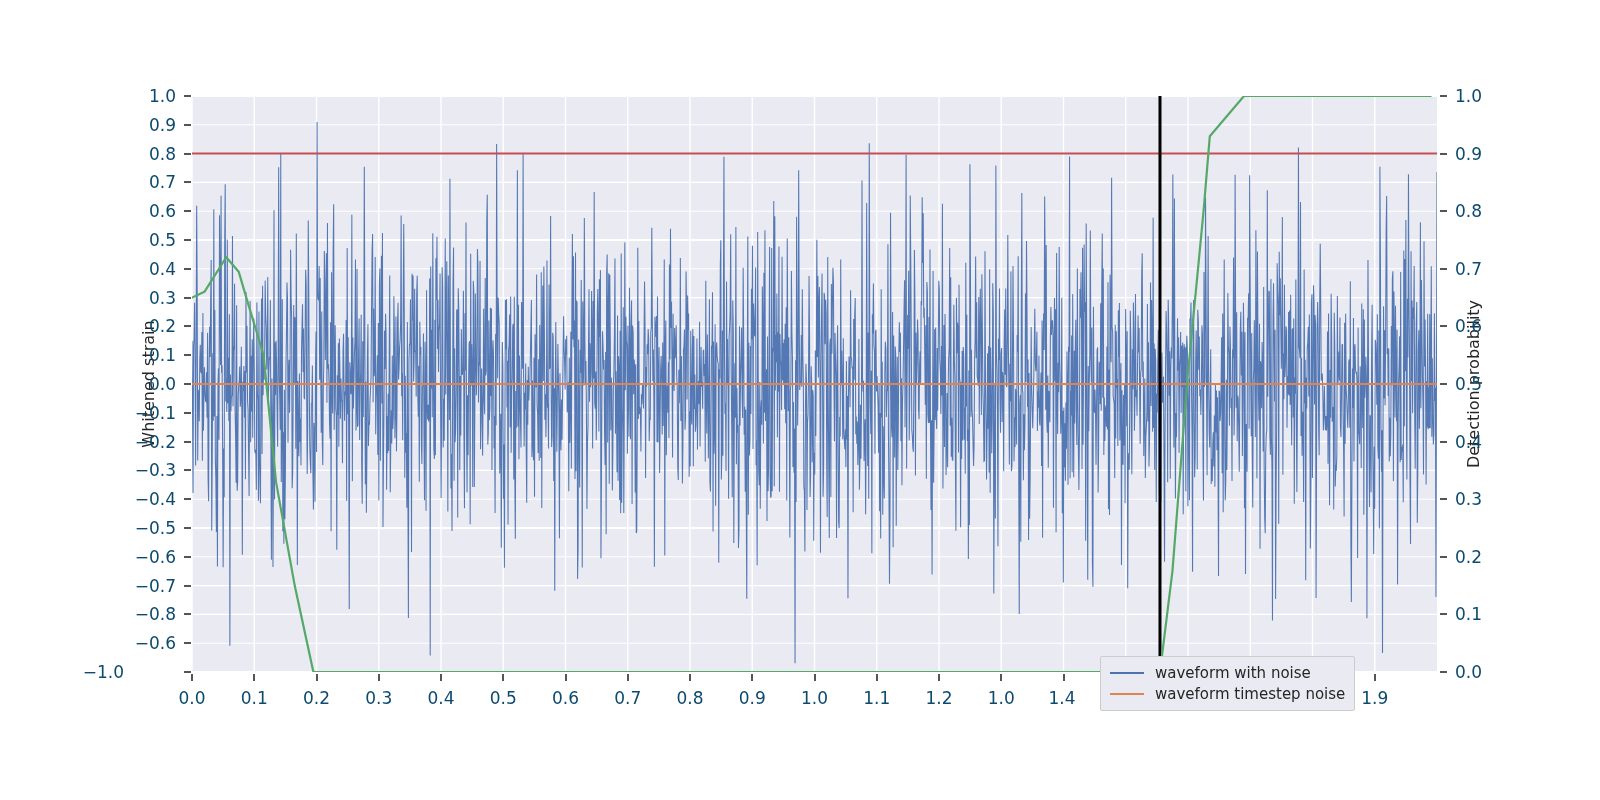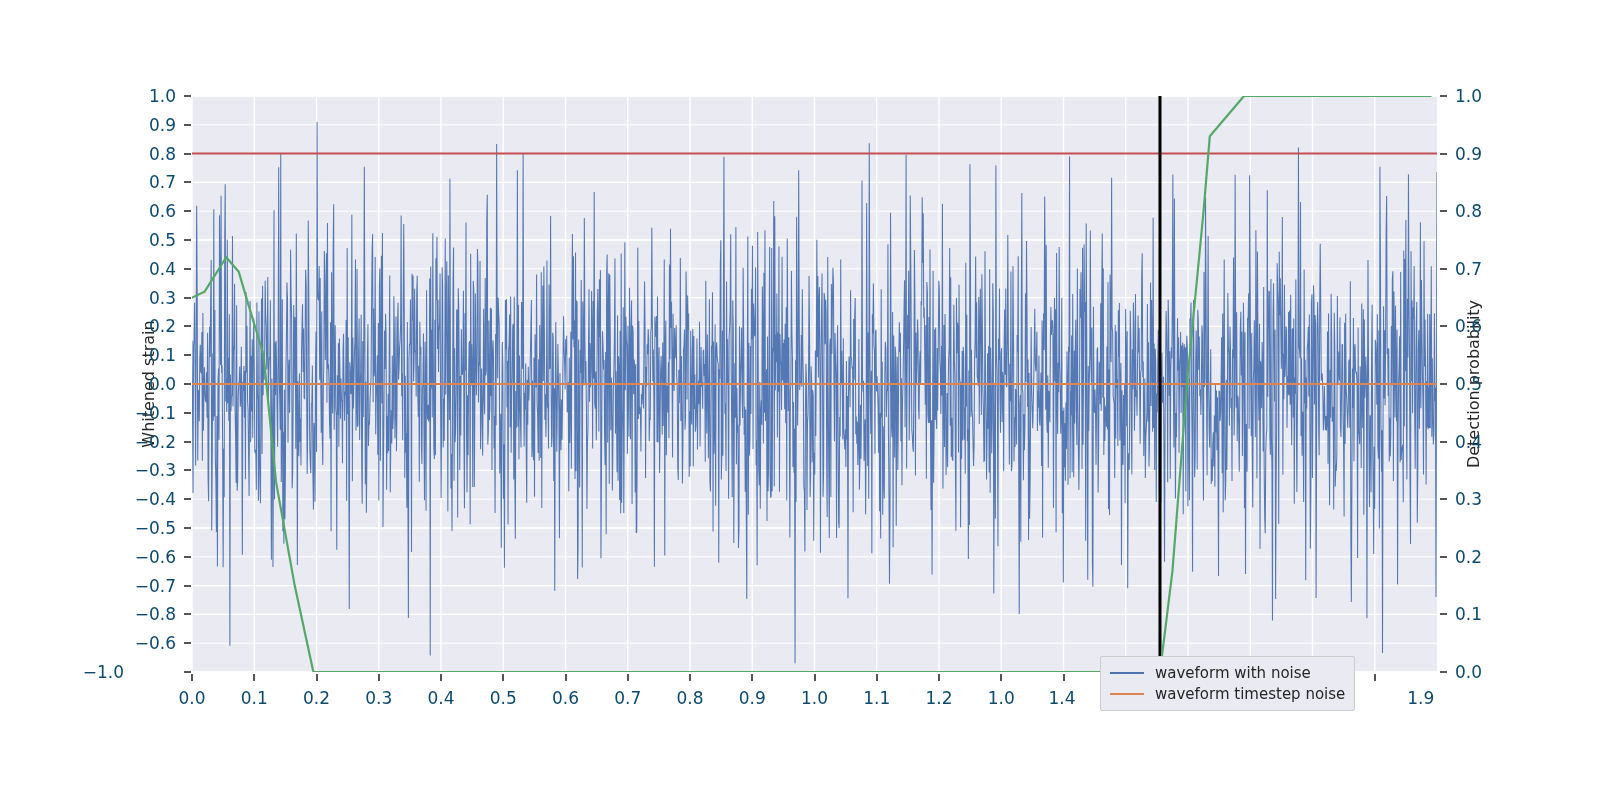--- a/index.html
+++ b/index.html
@@ -264,21 +264,21 @@
       <div class="tick-label" style="left: 1048.5px; top: 688px; width: 30px; ">1.4</div>
       <div class="xtick-mark" style="left: 1062.5px; top: 674px;"></div>
       <div class="tick-label" style="left: 1110.75px; top: 688px; width: 30px; text-align: center;">1.5</div>
       <div class="xtick-mark" style="left: 1124.75px; top: 674px;"></div>
       <div class="tick-label" style="left: 1173px; top: 688px; width: 30px; text-align: center;">1.6</div>
       <div class="xtick-mark" style="left: 1187px; top: 674px;"></div>
       <div class="tick-label" style="left: 1235.25px; top: 688px; width: 30px; text-align: center;">1.7</div>
       <div class="xtick-mark" style="left: 1249.25px; top: 674px;"></div>
       <div class="tick-label" style="left: 1297.5px; top: 688px; width: 30px; text-align: center;">1.8</div>
       <div class="xtick-mark" style="left: 1311.5px; top: 674px;"></div>
-      <div class="tick-label" style="left: 1359.75px; top: 688px; width: 30px; text-align: center; margin-left: 46px;">1.9</div>
+      <div class="tick-label" style="left: 1359.75px; top: 688px; width: 30px; text-align: center;">1.9</div>
       <div class="xtick-mark" style="left: 1373.75px; top: 674px;"></div>
     </div>
 
   <div id="legend">
     <div class="legend-row">
       <span class="legend-swatch" style="border-top-color: rgb(76, 114, 176);"></span>
       <span class="legend-text">waveform with noise</span>
     </div>
     <div class="legend-row">
       <span class="legend-swatch" style="border-top-color: rgb(221, 132, 82);"></span>

